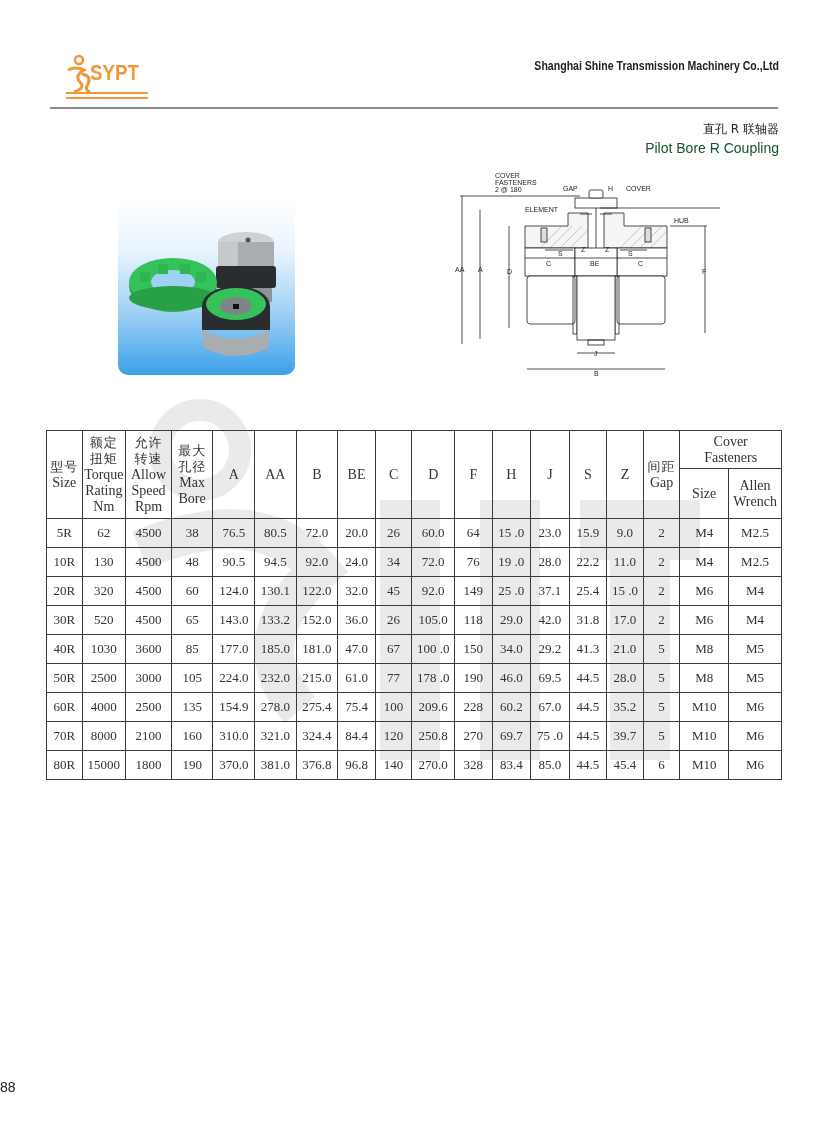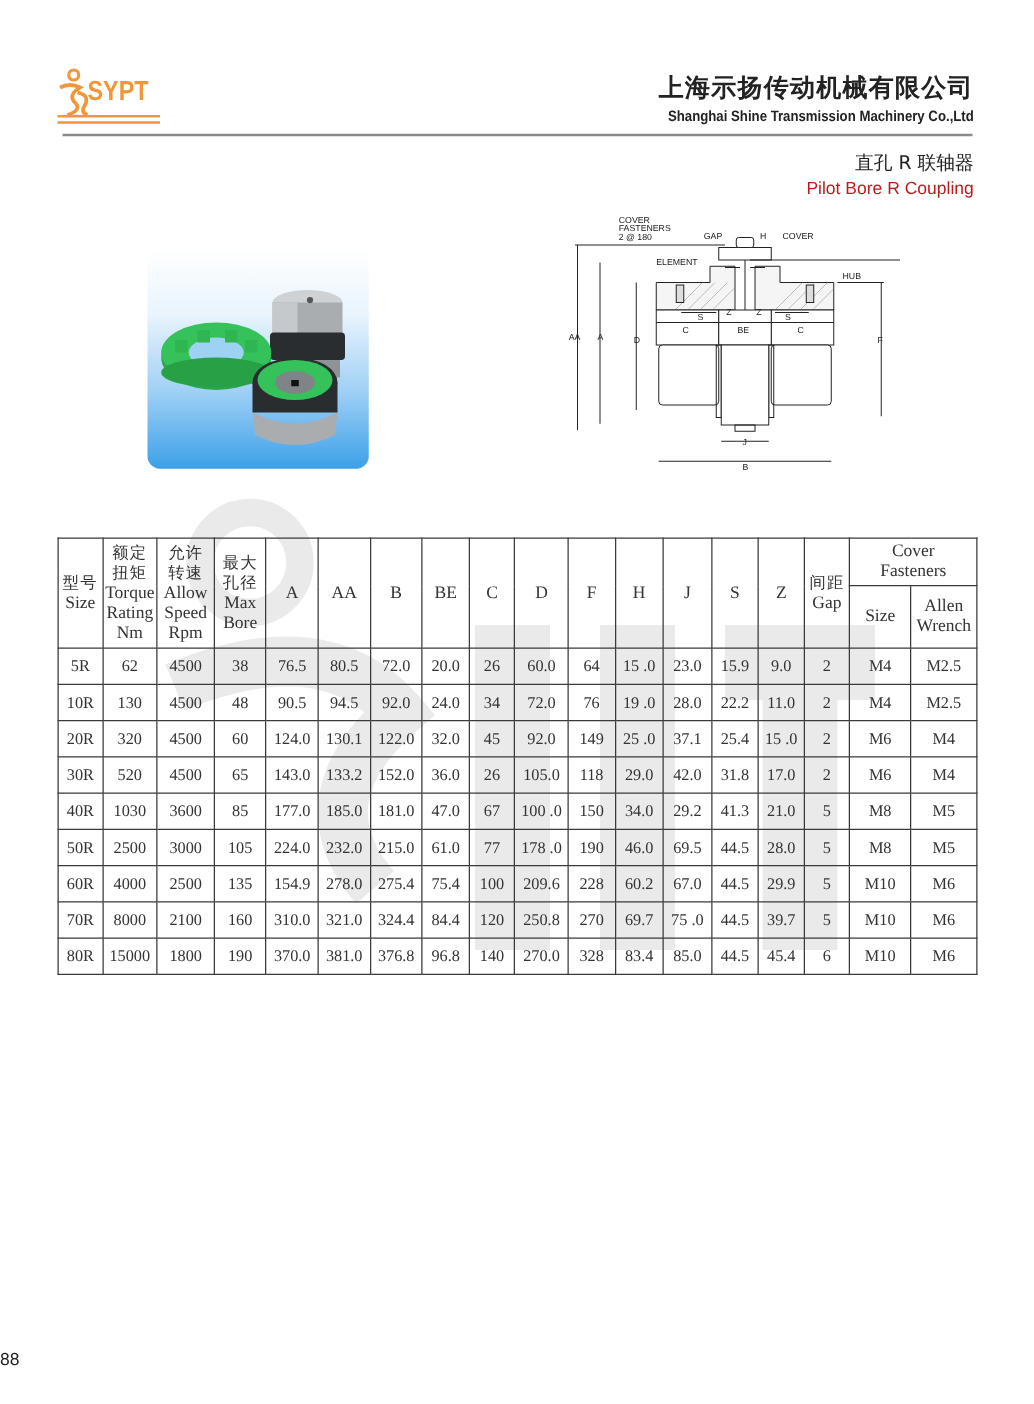--- a/index.html
+++ b/index.html
@@ -1,31 +1,31 @@
 <!DOCTYPE html>
 <html><head>
 <meta charset="utf-8">
 <style>
   * { box-sizing: border-box; margin: 0; padding: 0; }
   html, body { width: 827px; height: 1123px; background: #ffffff; overflow: hidden; }
   body { position: relative; font-family: "Liberation Serif", serif; color: #222; }
 
-  .logo { position: absolute; left: 44px; top: 52px; width: 90px; height: 50px; }
+  .logo { position: absolute; left: 64px; top: 52px; width: 90px; height: 50px; }
   .logo-text { position: absolute; left: 26px; top: 8px; font-family: "Liberation Sans", sans-serif; font-weight: bold; font-size: 22px; color: #f0973a; letter-spacing: 0px; transform: scaleX(0.85); transform-origin: left; }
   .logo-lines { position: absolute; left: 2px; top: 40px; width: 82px; }
   .logo-lines div { height: 2px; background: #f0973a; margin-bottom: 3px; }
 
   .company { position: absolute; right: 48px; top: 57px; text-align: right; }
   .company-cn { font-family: "DejaVu Sans", sans-serif; font-weight: bold; font-size: 20px; color: #222; letter-spacing: 1px; }
   .company-en { font-family: "Liberation Sans", sans-serif; font-weight: bold; font-size: 12px; color: #222; transform: scaleX(0.88); transform-origin: right; margin-top: 2px; }
   .header-rule { position: absolute; left: 50px; top: 107px; width: 728px; height: 2px; background: #8a8a8a; }
 
   .product-title { position: absolute; right: 48px; top: 121px; text-align: right; font-family: "Liberation Sans", sans-serif; }
-  .product-title .cn { font-family: "DejaVu Sans", sans-serif; font-size: 15px; color: #222; }
-  .product-title .en { font-size: 14px; color: #b91c1c; margin-top: 2px; }
+  .product-title .cn { font-family: "DejaVu Sans", sans-serif; font-size: 12px; color: #222; }
+  .product-title .en { font-size: 14px; color: #14532d; margin-top: 2px; }
 
   .photo { position: absolute; left: 118px; top: 198px; width: 177px; height: 177px; border-radius: 10px;
     background: linear-gradient(180deg, #ffffff 0%, #e9f4fd 30%, #9fd0f5 65%, #3ca0e8 100%); overflow: hidden; }
 
   .diagram { position: absolute; left: 440px; top: 168px; width: 290px; height: 215px; }
   .diagram text { font-family: "Liberation Sans", sans-serif; font-size: 7px; fill: #222; }
 
   .watermark { position: absolute; left: 120px; top: 380px; width: 600px; height: 420px; opacity: 0.08; pointer-events: none; }
 
   table.spec { position: absolute; left: 46px; top: 430px; border-collapse: collapse; width: 736px; font-family: "Liberation Serif", serif; font-size: 13px; color: #333; }
@@ -48,21 +48,20 @@
     <path d="M18 20 Q28 22 24 30 Q20 36 26 38" fill="none" stroke="#f0973a" stroke-width="3"></path>
   </svg>
   <span class="logo-text">SYPT</span>
   <div class="logo-lines">
       <div></div>
       <div></div>
     </div>
 </div>
 
 <div class="company">
-  <div class="company-cn">上海示扬传动机械有限公司</div>
   <div class="company-en">Shanghai Shine Transmission Machinery Co.,Ltd</div>
 </div>
 <div class="header-rule"></div>
 
 <div class="product-title">
   <div class="cn">直孔 R 联轴器</div>
   <div class="en">Pilot Bore R Coupling</div>
 </div>
 
 <div class="photo">
@@ -381,21 +380,21 @@
         <td>154.9</td>
         <td>278.0</td>
         <td>275.4</td>
         <td>75.4</td>
         <td>100</td>
         <td>209.6</td>
         <td>228</td>
         <td>60.2</td>
         <td>67.0</td>
         <td>44.5</td>
-        <td>29.9</td>
+        <td>35.2</td>
         <td>5</td>
         <td>M10</td>
         <td>M6</td>
       </tr>
       <tr>
         <td>70R</td>
         <td>8000</td>
         <td>2100</td>
         <td>160</td>
         <td>310.0</td>

